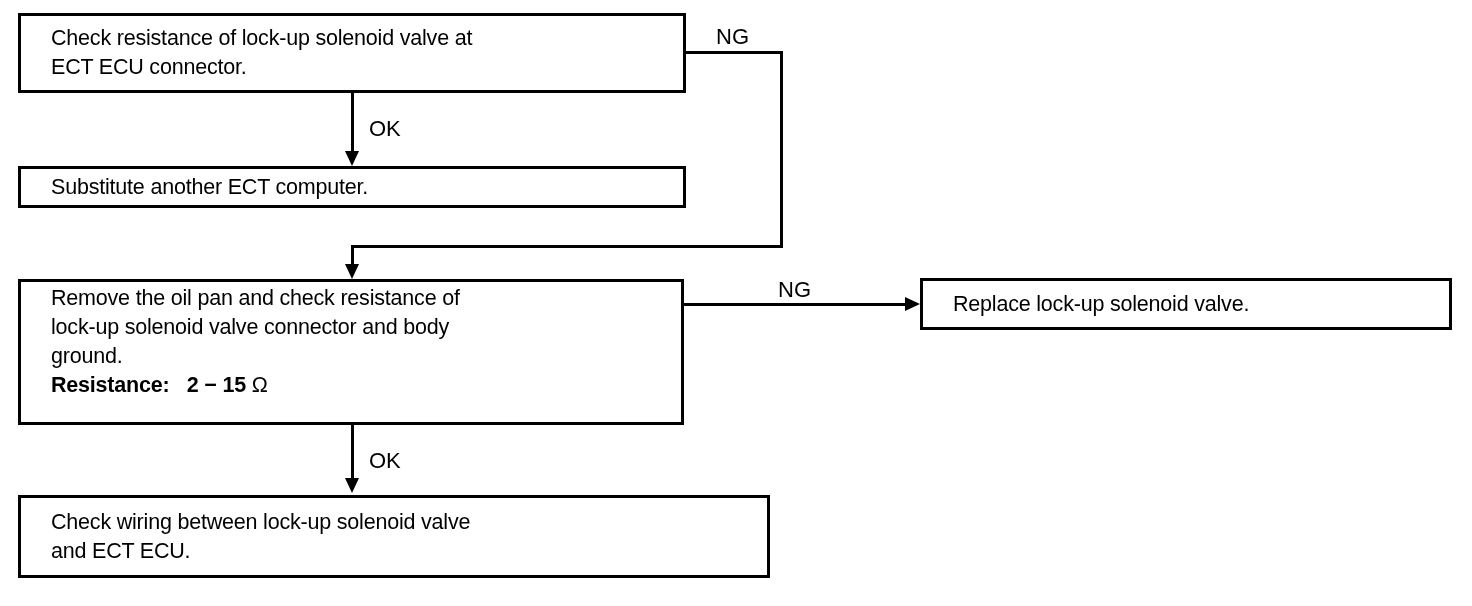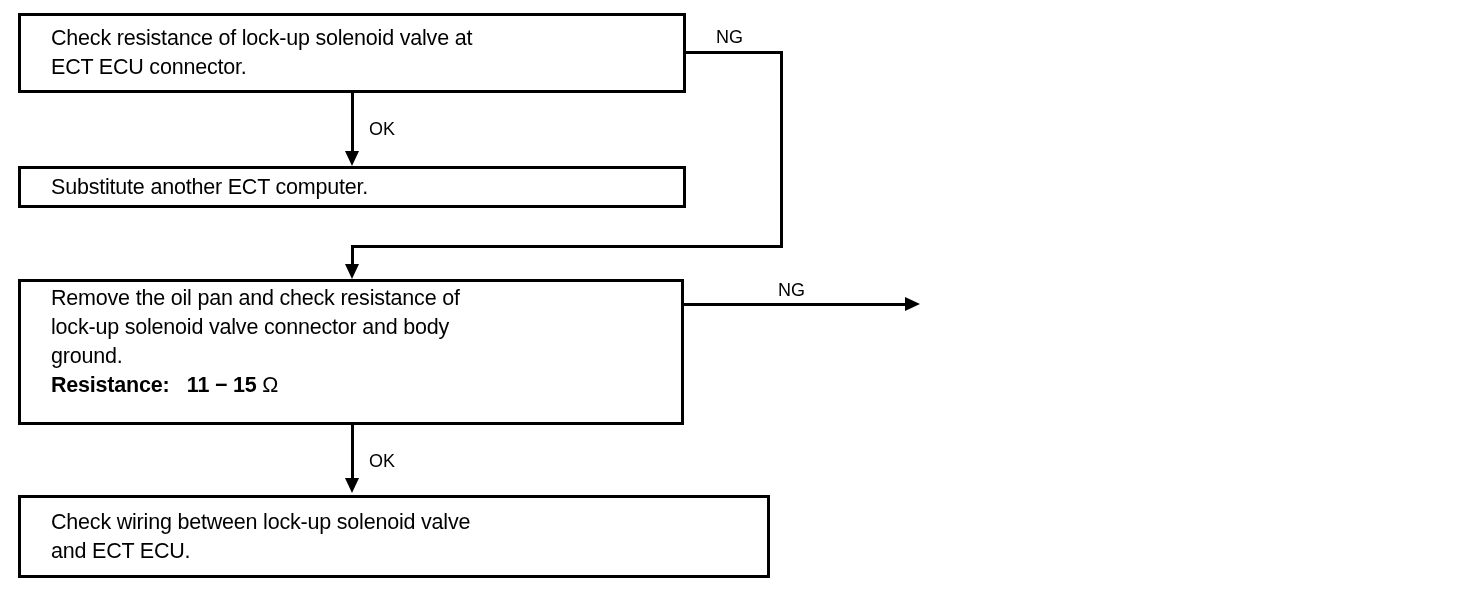--- a/index.html
+++ b/index.html
@@ -94,21 +94,21 @@
   #edge-ng-1-v-drop  { left: 351px; top: 245px; height: 22px; }
   #edge-ng-1-arrow   { left: 345px; top: 264px; }
 
   
   #edge-ng-2-h     { left: 684px; top: 303px; width: 223px; }
   #edge-ng-2-arrow { left: 905px; top: 297px; }
 
   
   .edge-label {
     position: absolute;
-    font-size: 18px;
+    font-size: 22px;
     line-height: 22px;
     color: #000000;
     white-space: nowrap;
   }
   #label-ng-1 { left: 716px; top: 26px; }
   #label-ok-1 { left: 369px; top: 118px; }
   #label-ng-2 { left: 778px; top: 279px; }
   #label-ok-2 { left: 369px; top: 450px; }
 </style>
 </head>
@@ -121,28 +121,31 @@
   </div>
 
   <div class="node" id="node-check-resistance">
     <span class="node-text">Check resistance of lock-up solenoid valve at
 ECT ECU connector.</span>
   </div>
 
   <div class="node" id="node-remove-oil-pan">
     <span class="node-text"><span>Remove the oil pan and check resistance of
 lock-up solenoid valve connector and body
-ground.</span><span class="spec-line"><span>Resistance:   11 − 15 </span><span class="spec-omega">Ω</span></span></span>
+ground.</span><span class="spec-line"><span>Resistance:   2 − 15 </span><span class="spec-omega">Ω</span></span></span>
   </div>
 
   <div class="node" id="node-check-wiring">
     <span class="node-text">Check wiring between lock-up solenoid valve
 and ECT ECU.</span>
   </div>
 
+  <div class="node" id="node-replace-valve">
+    <span class="node-text">Replace lock-up solenoid valve.</span>
+  </div>
 
   <div class="vline" id="edge-ok-1-line"></div>
   <div class="arrow-down" id="edge-ok-1-arrow"></div>
 
   <div class="hline" id="edge-ng-1-h-top"></div>
   <div class="vline" id="edge-ng-1-v"></div>
   <div class="hline" id="edge-ng-1-h-bot"></div>
   <div class="vline" id="edge-ng-1-v-drop"></div>
   <div class="arrow-down" id="edge-ng-1-arrow"></div>
 

